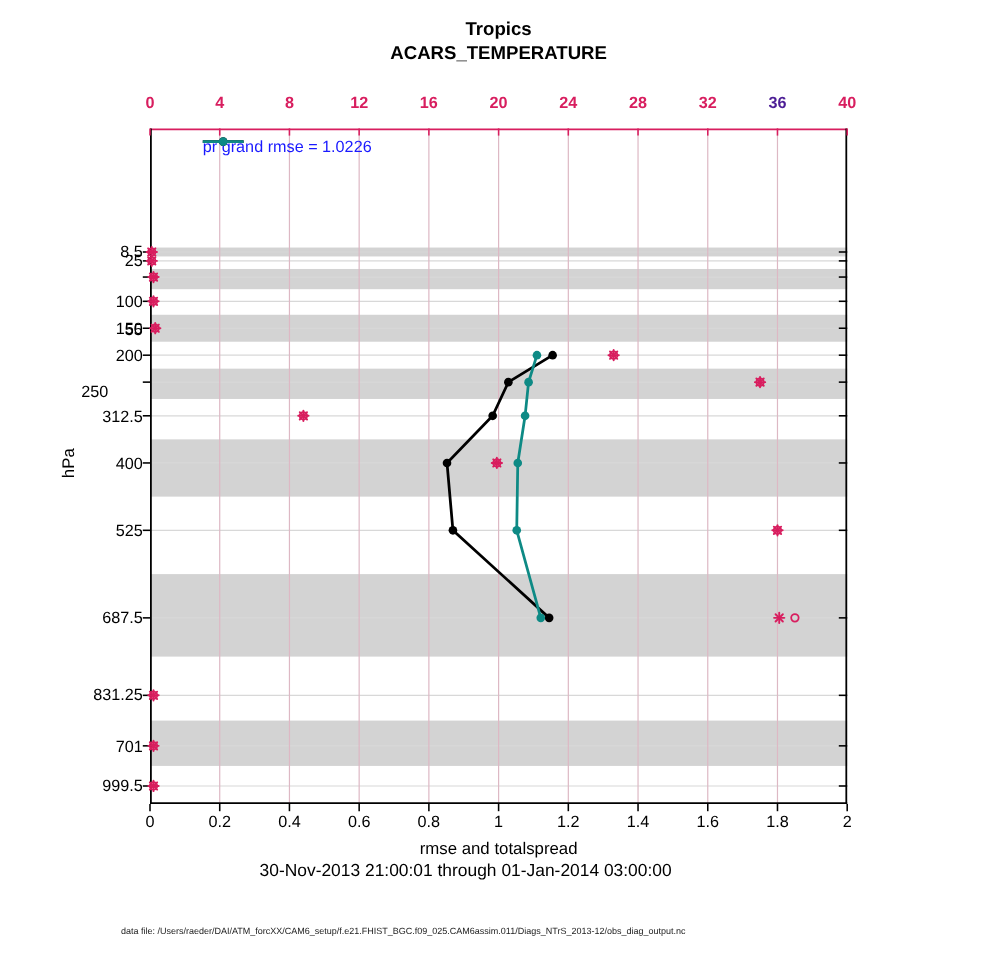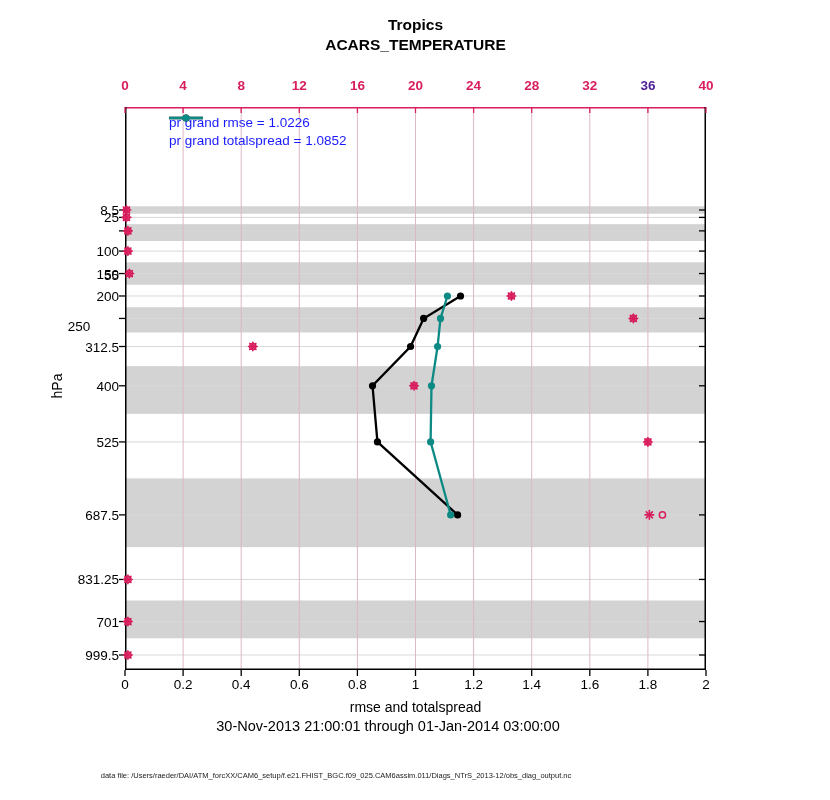--- a/index.html
+++ b/index.html
@@ -254,21 +254,20 @@
             <line x1="0" x2="34" y1="5" y2="5" stroke="#000000" stroke-width="2.3"></line>
             <circle cx="17" cy="5" r="3.6" fill="#000000"></circle>
           </svg>
           <span class="legend-text" style="color: rgb(26, 26, 255);">pr grand rmse = 1.0226</span>
         </div>
         <div class="legend-row">
           <svg width="34" height="10" class="legend-sample">
             <line x1="0" x2="34" y1="5" y2="5" stroke="#0e8a85" stroke-width="2.3"></line>
             <circle cx="17" cy="5" r="3.6" fill="#0e8a85"></circle>
           </svg>
-          <span class="legend-text" style="color: rgb(26, 26, 255);">pr grand totalspread = 1.0852</span>
         </div>
       </div>
   </div>
 
   <div class="xlabel">rmse and totalspread</div>
   <div class="datespan">30-Nov-2013 21:00:01 through 01-Jan-2014 03:00:00</div>
   <div class="datafile">data file: /Users/raeder/DAI/ATM_forcXX/CAM6_setup/f.e21.FHIST_BGC.f09_025.CAM6assim.011/Diags_NTrS_2013-12/obs_diag_output.nc</div>
 </div>
 
 </body></html>

